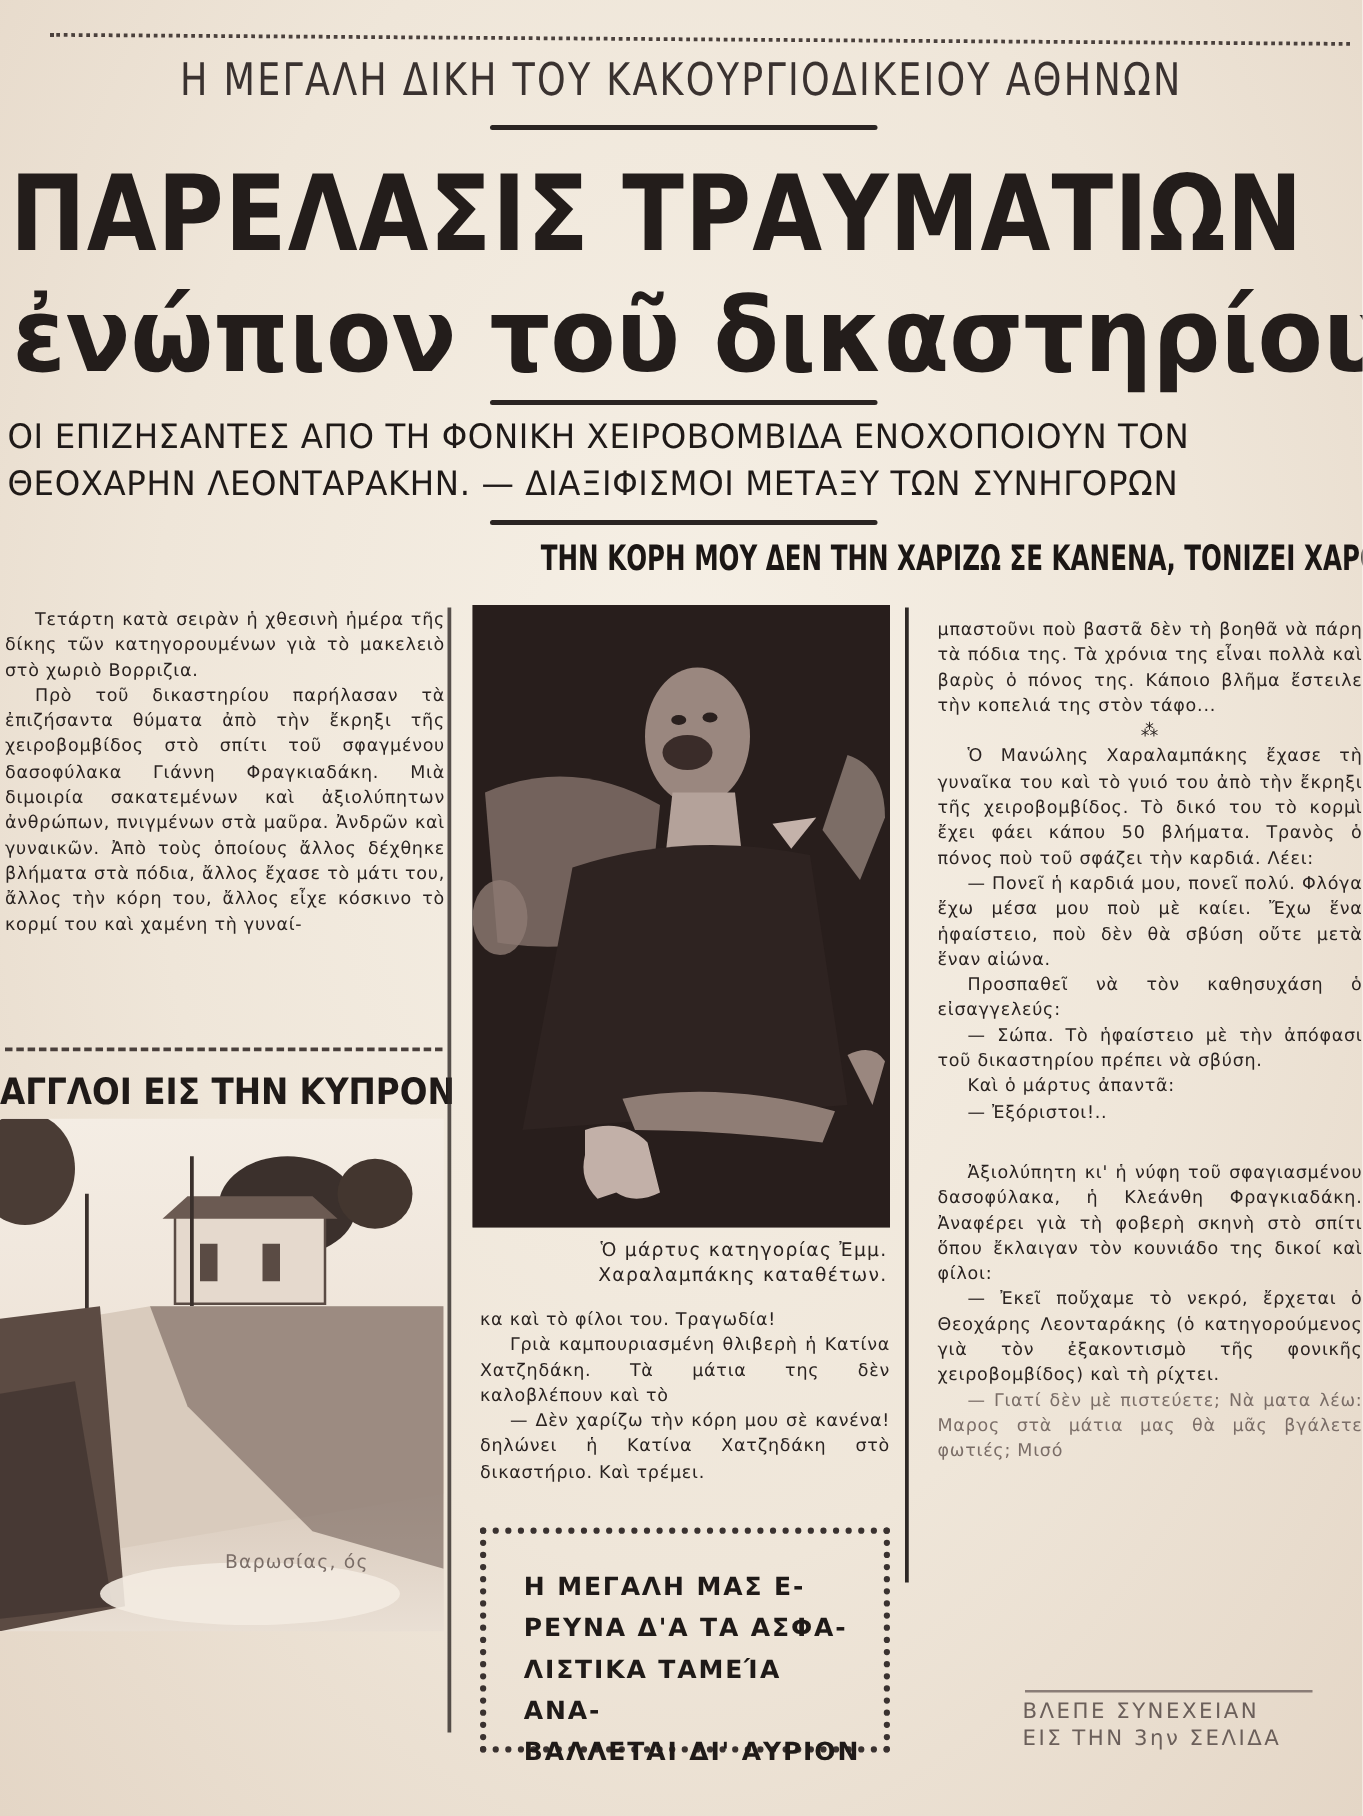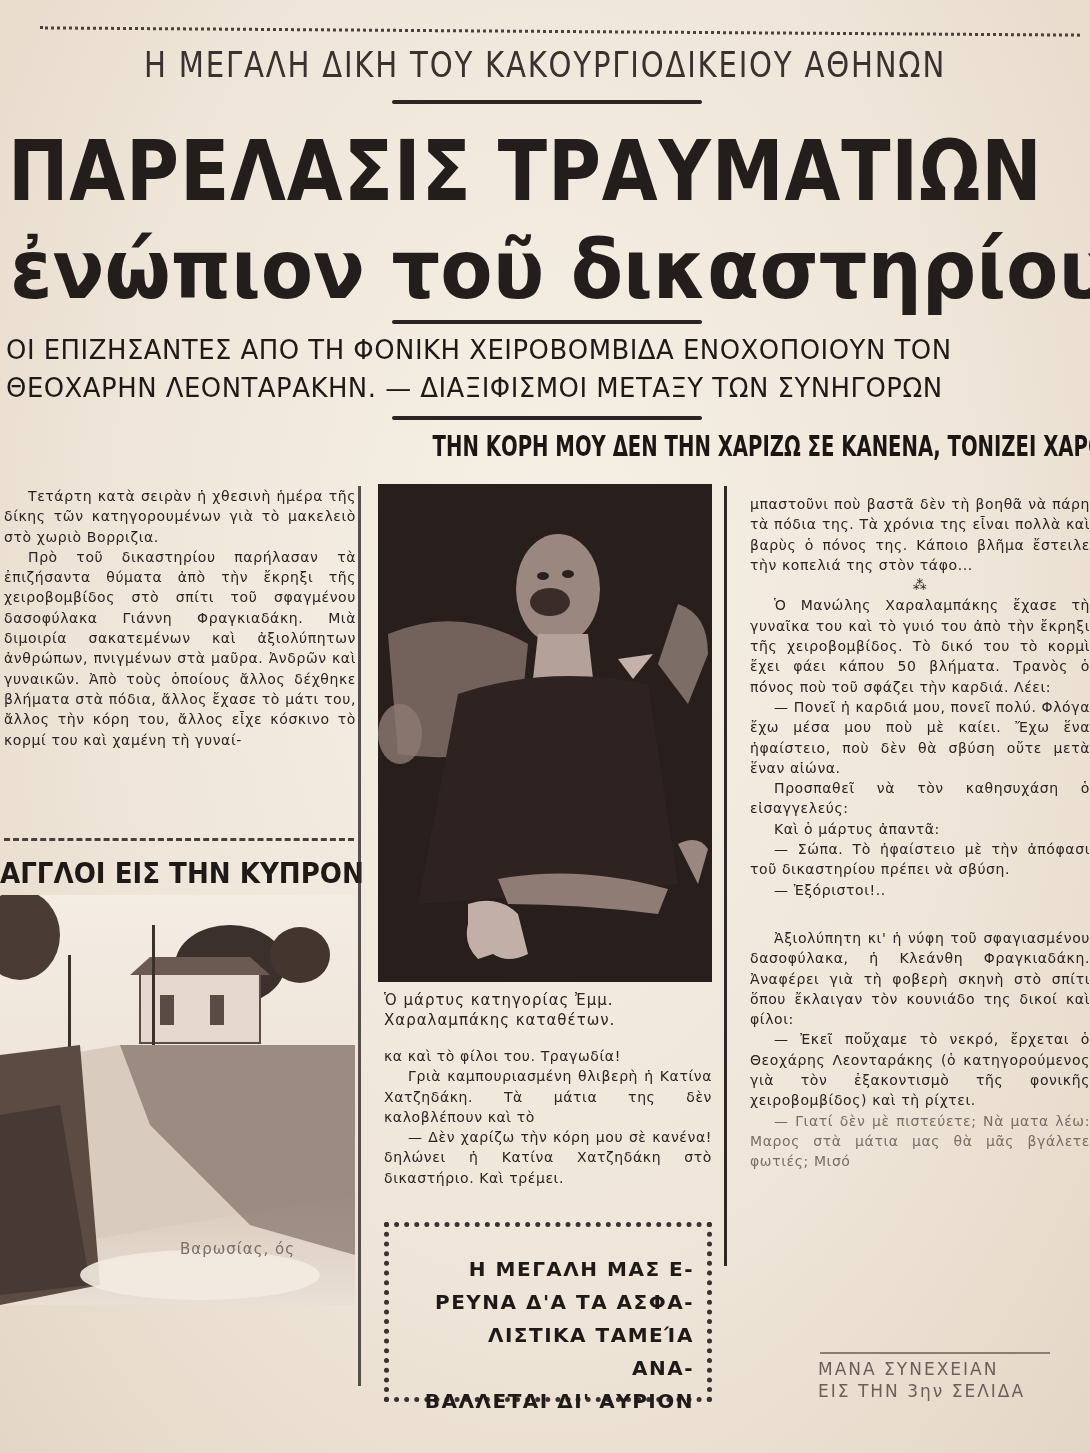--- a/index.html
+++ b/index.html
@@ -59,32 +59,32 @@
   .photo-cyprus {
     left:0px; top:895px; width:355px; height:410px; overflow:hidden;
     background: linear-gradient(180deg, #f4ede4 0%, #efe5da 40%, #d8c9bb 70%, #e9dfd4 100%);
   }
   .photo-main {
     left:378px; top:484px; width:334px; height:498px;
     background: radial-gradient(ellipse at 50% 30%, #3a2c29 0%, #2a201e 55%, #1e1716 100%);
     overflow:hidden;
   }
   .caption {
-    left:384px; top:990px; width:326px; text-align:left;
+    left:384px; top:990px; width:326px; text-align:right;
     font-family:"DejaVu Sans", sans-serif; font-size:15px; line-height:20px; letter-spacing:1px;
     color:#2a2321;
   }
   .boxed {
     left:384px; top:1222px; width:328px; height:180px;
     border:5px dotted #3a3230; box-sizing:border-box;
   }
   .boxed-text {
     position:absolute; left:30px; top:26px; width:275px;
     font-family:"DejaVu Sans", sans-serif; font-weight:bold; font-size:20px; line-height:33px;
-    color:#1f1a18; letter-spacing:1.5px;text-align:right;
+    color:#1f1a18; letter-spacing:1.5px;
   }
   .see-more {
     left:818px; top:1358px; width:240px;
     font-family:"DejaVu Sans", sans-serif; font-size:17px; line-height:22px; color:#6b5f5a;
     letter-spacing:2px;
   }
   .faded { color:#7a6d67; }
 </style>
 </head>
 <body>
@@ -181,24 +181,24 @@
     <div>ΒΑΛΛΕΤΑΙ ΔΙ' ΑΥΡΙΟΝ</div>
   </div>
 </div>
 
 <div class="col" style="left:738px; top:494px; width:340px;margin-left:12px;">
   <p class="noind">μπαστοῦνι ποὺ βαστᾶ δὲν τὴ βοηθᾶ νὰ πάρη τὰ πόδια της. Τὰ χρόνια της εἶναι πολλὰ καὶ βαρὺς ὁ πόνος της. Κάποιο βλῆμα ἔστειλε τὴν κοπελιά της στὸν τάφο...</p>
   <p class="center">⁂</p>
   <p>Ὁ Μανώλης Χαραλαμπάκης ἔχασε τὴ γυναῖκα του καὶ τὸ γυιό του ἀπὸ τὴν ἔκρηξι τῆς χειροβομβίδος. Τὸ δικό του τὸ κορμὶ ἔχει φάει κάπου 50 βλήματα. Τρανὸς ὁ πόνος ποὺ τοῦ σφάζει τὴν καρδιά. Λέει:</p>
   <p>— Πονεῖ ἡ καρδιά μου, πονεῖ πολύ. Φλόγα ἔχω μέσα μου ποὺ μὲ καίει. Ἔχω ἕνα ἡφαίστειο, ποὺ δὲν θὰ σβύση οὔτε μετὰ ἕναν αἰώνα.</p>
   <p>Προσπαθεῖ νὰ τὸν καθησυχάση ὁ εἰσαγγελεύς:</p>
+  <p>— Σώπα. Τὸ ἡφαίστειο μὲ τὴν ἀπόφασι τοῦ δικαστηρίου πρέπει νὰ σβύση.</p>
   <p>Καὶ ὁ μάρτυς ἀπαντᾶ:</p>
-  <p>— Σώπα. Τὸ ἡφαίστειο μὲ τὴν ἀπόφασι τοῦ δικαστηρίου πρέπει νὰ σβύση.</p>
   <p style="margin-bottom:28px;">— Ἐξόριστοι!..</p>
   <p>Ἀξιολύπητη κι' ἡ νύφη τοῦ σφαγιασμένου δασοφύλακα, ἡ Κλεάνθη Φραγκιαδάκη. Ἀναφέρει γιὰ τὴ φοβερὴ σκηνὴ στὸ σπίτι ὅπου ἔκλαιγαν τὸν κουνιάδο της δικοί καὶ φίλοι:</p>
   <p>— Ἐκεῖ ποὔχαμε τὸ νεκρό, ἔρχεται ὁ Θεοχάρης Λεονταράκης (ὁ κατηγορούμενος γιὰ τὸν ἐξακοντισμὸ τῆς φονικῆς χειροβομβίδος) καὶ τὴ ρίχτει.</p>
   <p class="faded">— Γιατί δὲν μὲ πιστεύετε; Νὰ ματα λέω: Μαρος στὰ μάτια μας θὰ μᾶς βγάλετε φωτιές; Μισό</p>
 </div>
 <div class="abs" style="left:820px; top:1352px; width:230px; height:2px; background:#8a7d77;"></div>
 <div class="abs see-more">
-  <div>ΜΑΝΑ ΣΥΝΕΧΕΙΑΝ</div>
+  <div>ΒΛΕΠΕ ΣΥΝΕΧΕΙΑΝ</div>
   <div>ΕΙΣ ΤΗΝ 3ην ΣΕΛΙΔΑ</div>
 </div>
 
 </body></html>

